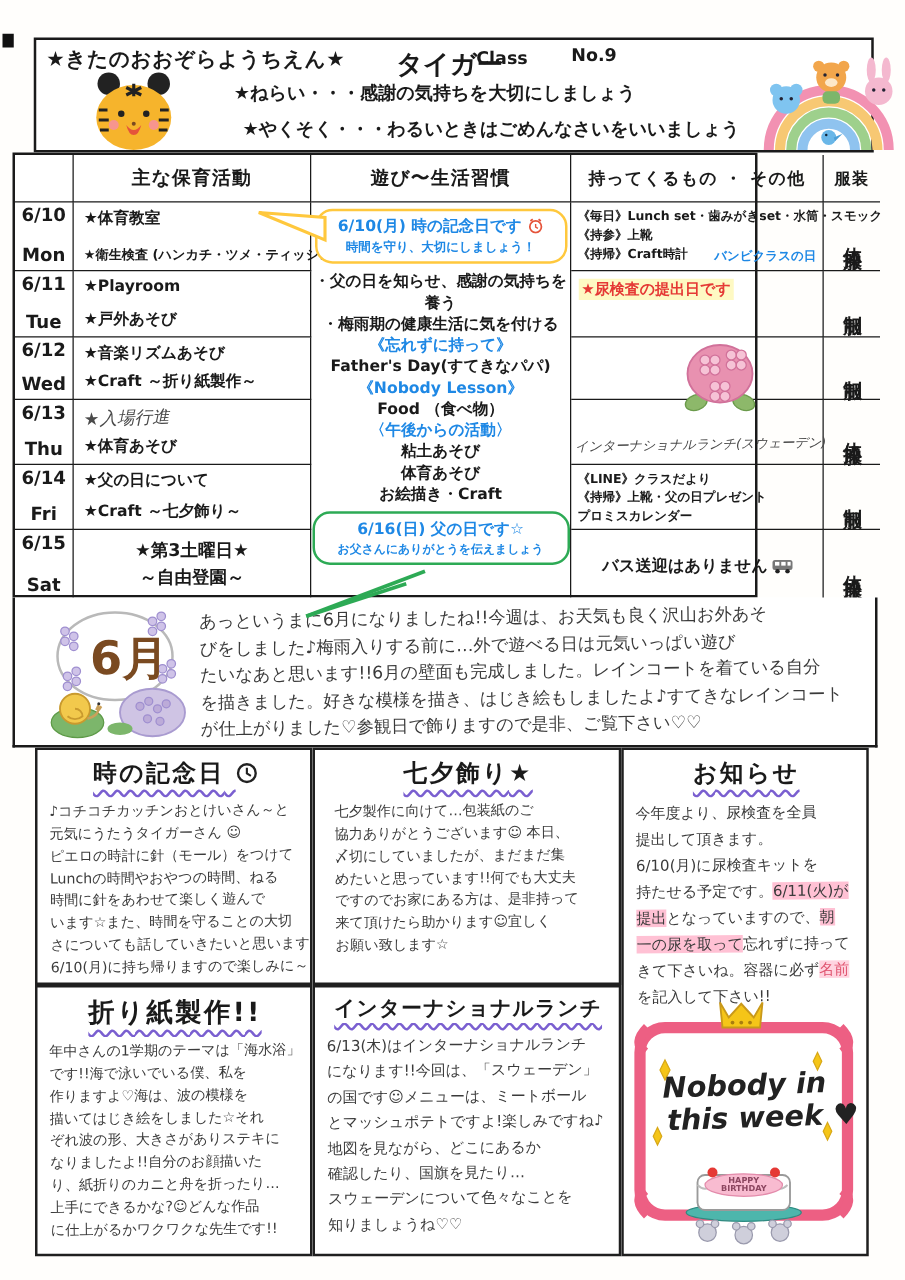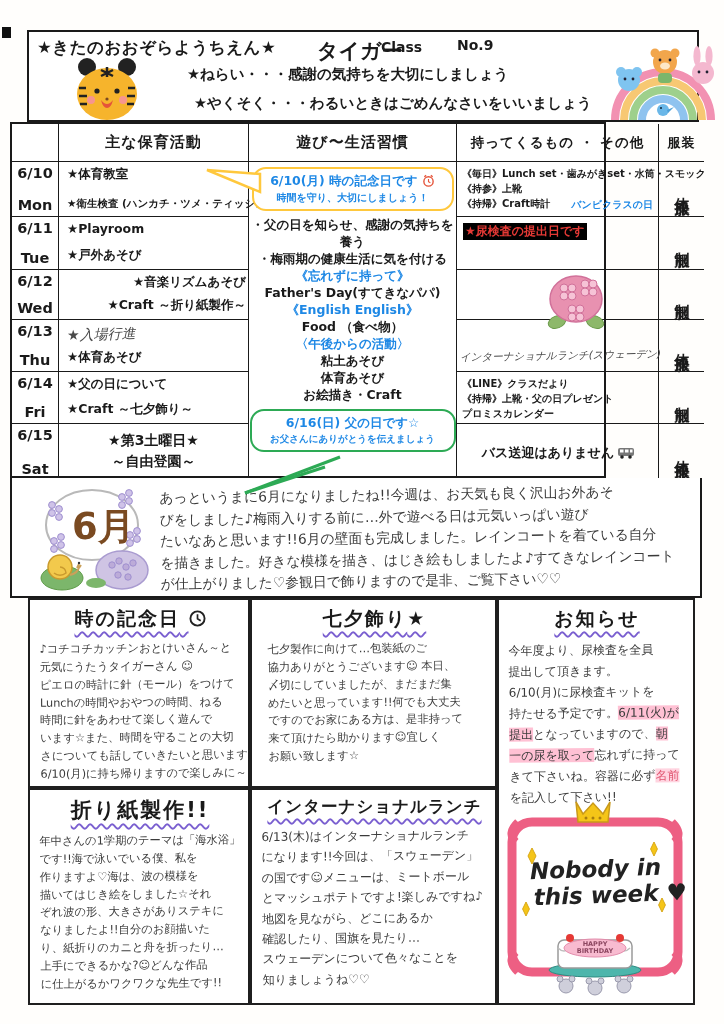--- a/index.html
+++ b/index.html
@@ -27,21 +27,21 @@
   .datecell{display:flex;flex-direction:column;justify-content:space-between;align-items:center;padding:3px 0;font-weight:bold;font-size:14.5px;}
   .actcell{display:flex;flex-direction:column;justify-content:space-between;padding:4px 2px 5px 8px;font-weight:bold;font-size:12.5px;}
   .actcell .ln{white-space:nowrap;}
   .actcell.centered{align-items:center;padding-left:2px;}
   [data-name="activities-mon"] .ln:nth-child(2){font-size:10.5px;}
   [data-name="activities-thu"] .ln:first-child{font-weight:400;font-style:italic;color:#4a4a4a;transform:rotate(-2deg);font-size:14px;}
   .uniformcell{display:flex;align-items:center;justify-content:center;}
   .uniform-txt{writing-mode:vertical-rl;font-weight:bold;font-size:15px;letter-spacing:3px;}
   .bringcell{padding:4px 3px 3px 5px;font-weight:bold;font-size:10px;}
   .bringcell .ln{line-height:15px;white-space:nowrap;}
-  .alert-red{color:#e53935;background:#000000;font-size:12px;font-weight:bold;display:inline-block;padding:0 2px;margin:2px 1px;white-space:nowrap;}
+  .alert-red{color:#e53935;background:#fef9c3;font-size:12px;font-weight:bold;display:inline-block;padding:0 2px;margin:2px 1px;white-space:nowrap;}
   .blue-note{position:absolute;right:5px;top:36px;color:#1e88e5;font-size:10px;font-weight:bold;}
   .hand-note{position:absolute;left:3px;bottom:8px;font-size:10.5px;color:#4a4a4a;font-style:italic;transform:rotate(-1deg);white-space:nowrap;font-weight:400;}
   .buscell{display:flex;align-items:center;justify-content:center;font-weight:bold;font-size:13px;gap:3px;}
   
   #play-col{grid-column:3;grid-row:2/8;border-bottom:none;padding:2px 0 0 0;}
   .bubble{border-radius:14px;text-align:center;background:#fff;position:relative;z-index:3;}
   #bubble-time{border:2.5px solid #ffc83d;width:194px;margin:3px auto 5px auto;padding:4px 2px 4px 2px;}
   #bubble-time .b1{color:#1e88e5;font-weight:bold;font-size:12.5px;white-space:nowrap;}
   #bubble-time .b2{color:#1e88e5;font-weight:bold;font-size:10px;margin-top:1px;}
   #bubble-father{border:2.5px solid #2daa55;width:198px;margin:6px auto 0 auto;padding:4px 2px;}
@@ -163,21 +163,21 @@
     </div>
 
     <div class="cell actcell" style="grid-column:2;grid-row:2;" data-name="activities-mon">
         <div class="ln">★体育教室</div>
         <div class="ln">★衛生検査 (ハンカチ・ツメ・ティッシュ)</div>
       </div>
     <div class="cell actcell" style="grid-column:2;grid-row:3;" data-name="activities-tue">
         <div class="ln">★Playroom</div>
         <div class="ln">★戸外あそび</div>
       </div>
-    <div class="cell actcell" style="grid-column:2;grid-row:4;text-align:right;" data-name="activities-wed">
+    <div class="cell actcell" style="grid-column:2;grid-row:4;" data-name="activities-wed">
         <div class="ln">★音楽リズムあそび</div>
         <div class="ln">★Craft ～折り紙製作～</div>
       </div>
     <div class="cell actcell" style="grid-column:2;grid-row:5;" data-name="activities-thu">
         <div class="ln">★入場行進</div>
         <div class="ln">★体育あそび</div>
       </div>
     <div class="cell actcell" style="grid-column:2;grid-row:6;" data-name="activities-fri">
         <div class="ln">★父の日について</div>
         <div class="ln">★Craft ～七夕飾り～</div>
@@ -196,21 +196,21 @@
             <path d="M2.5 3 l2 -1.5 M11.5 3 l-2 -1.5" stroke="#e5543a" stroke-width="1.5"></path>
           </svg>
         </div>
         <div class="b2" data-name="bubble-subtitle">時間を守り、大切にしましょう！</div>
       </div>
       <div id="play-lines" data-name="play-activity-lines">
           <div class="ln c-k">・父の日を知らせ、感謝の気持ちを養う</div>
           <div class="ln c-k">・梅雨期の健康生活に気を付ける</div>
           <div class="ln c-b">《忘れずに持って》</div>
           <div class="ln c-k">Father's Day(すてきなパパ)</div>
-          <div class="ln c-b">《English English》</div>
+          <div class="ln c-b">《Nobody Lesson》</div>
           <div class="ln c-k">Food （食べ物）</div>
           <div class="ln c-b">〈午後からの活動〉</div>
           <div class="ln c-k">粘土あそび</div>
           <div class="ln c-k">体育あそび</div>
           <div class="ln c-k">お絵描き・Craft</div>
         </div>
       <div class="bubble" id="bubble-father" data-name="fathers-day-bubble">
         <div class="b1" data-name="bubble-title">6/16(日) 父の日です☆</div>
         <div class="b2" data-name="bubble-subtitle">お父さんにありがとうを伝えましょう</div>
       </div>

